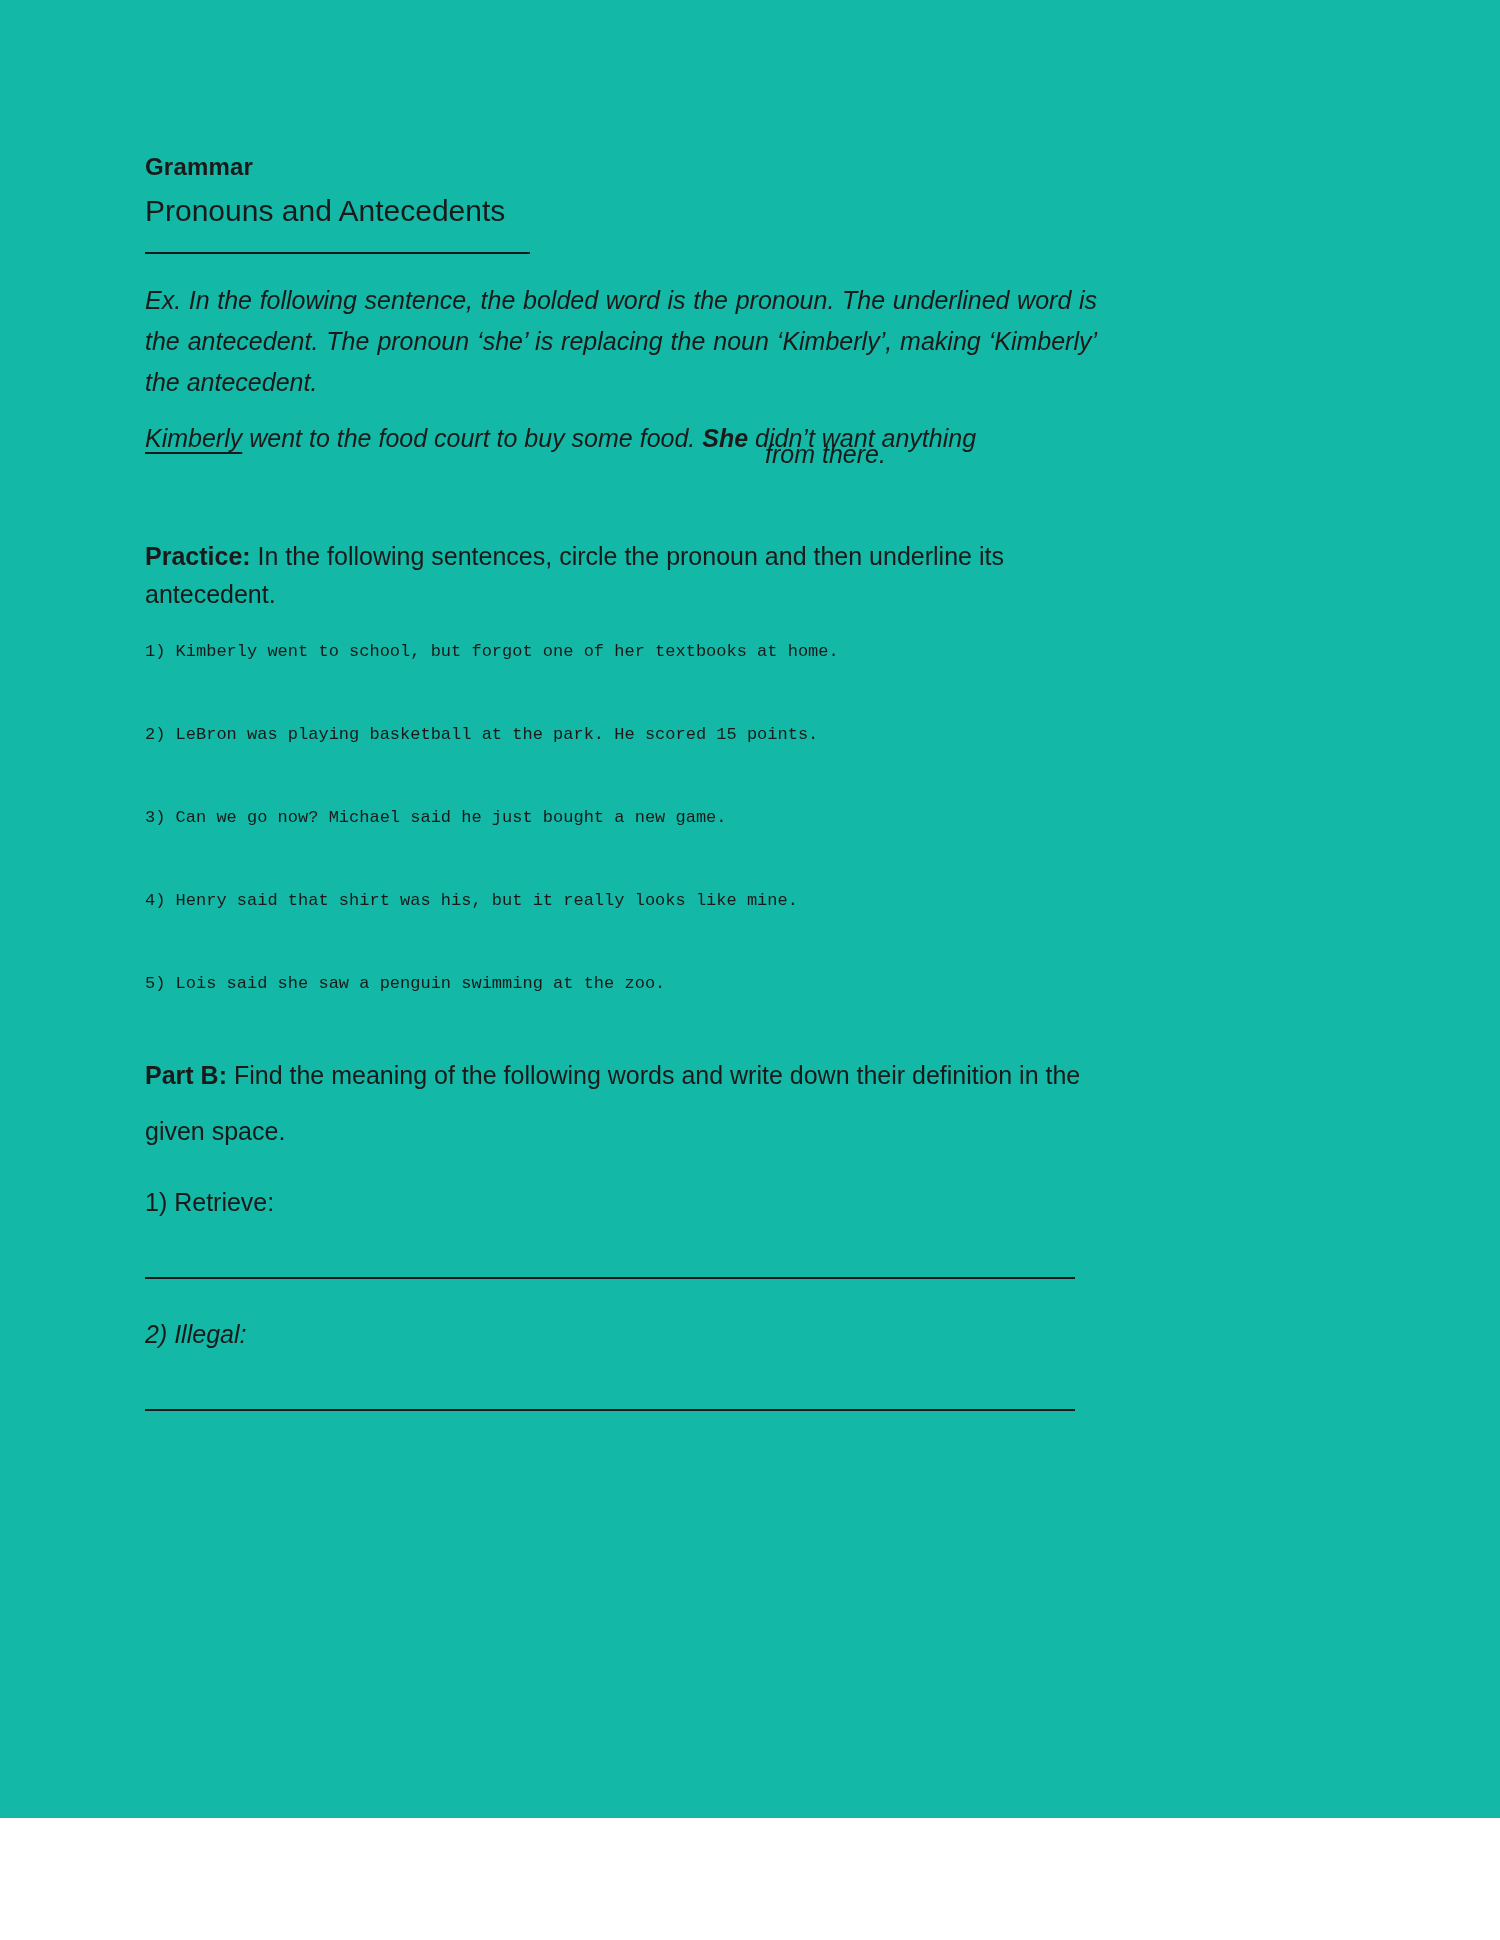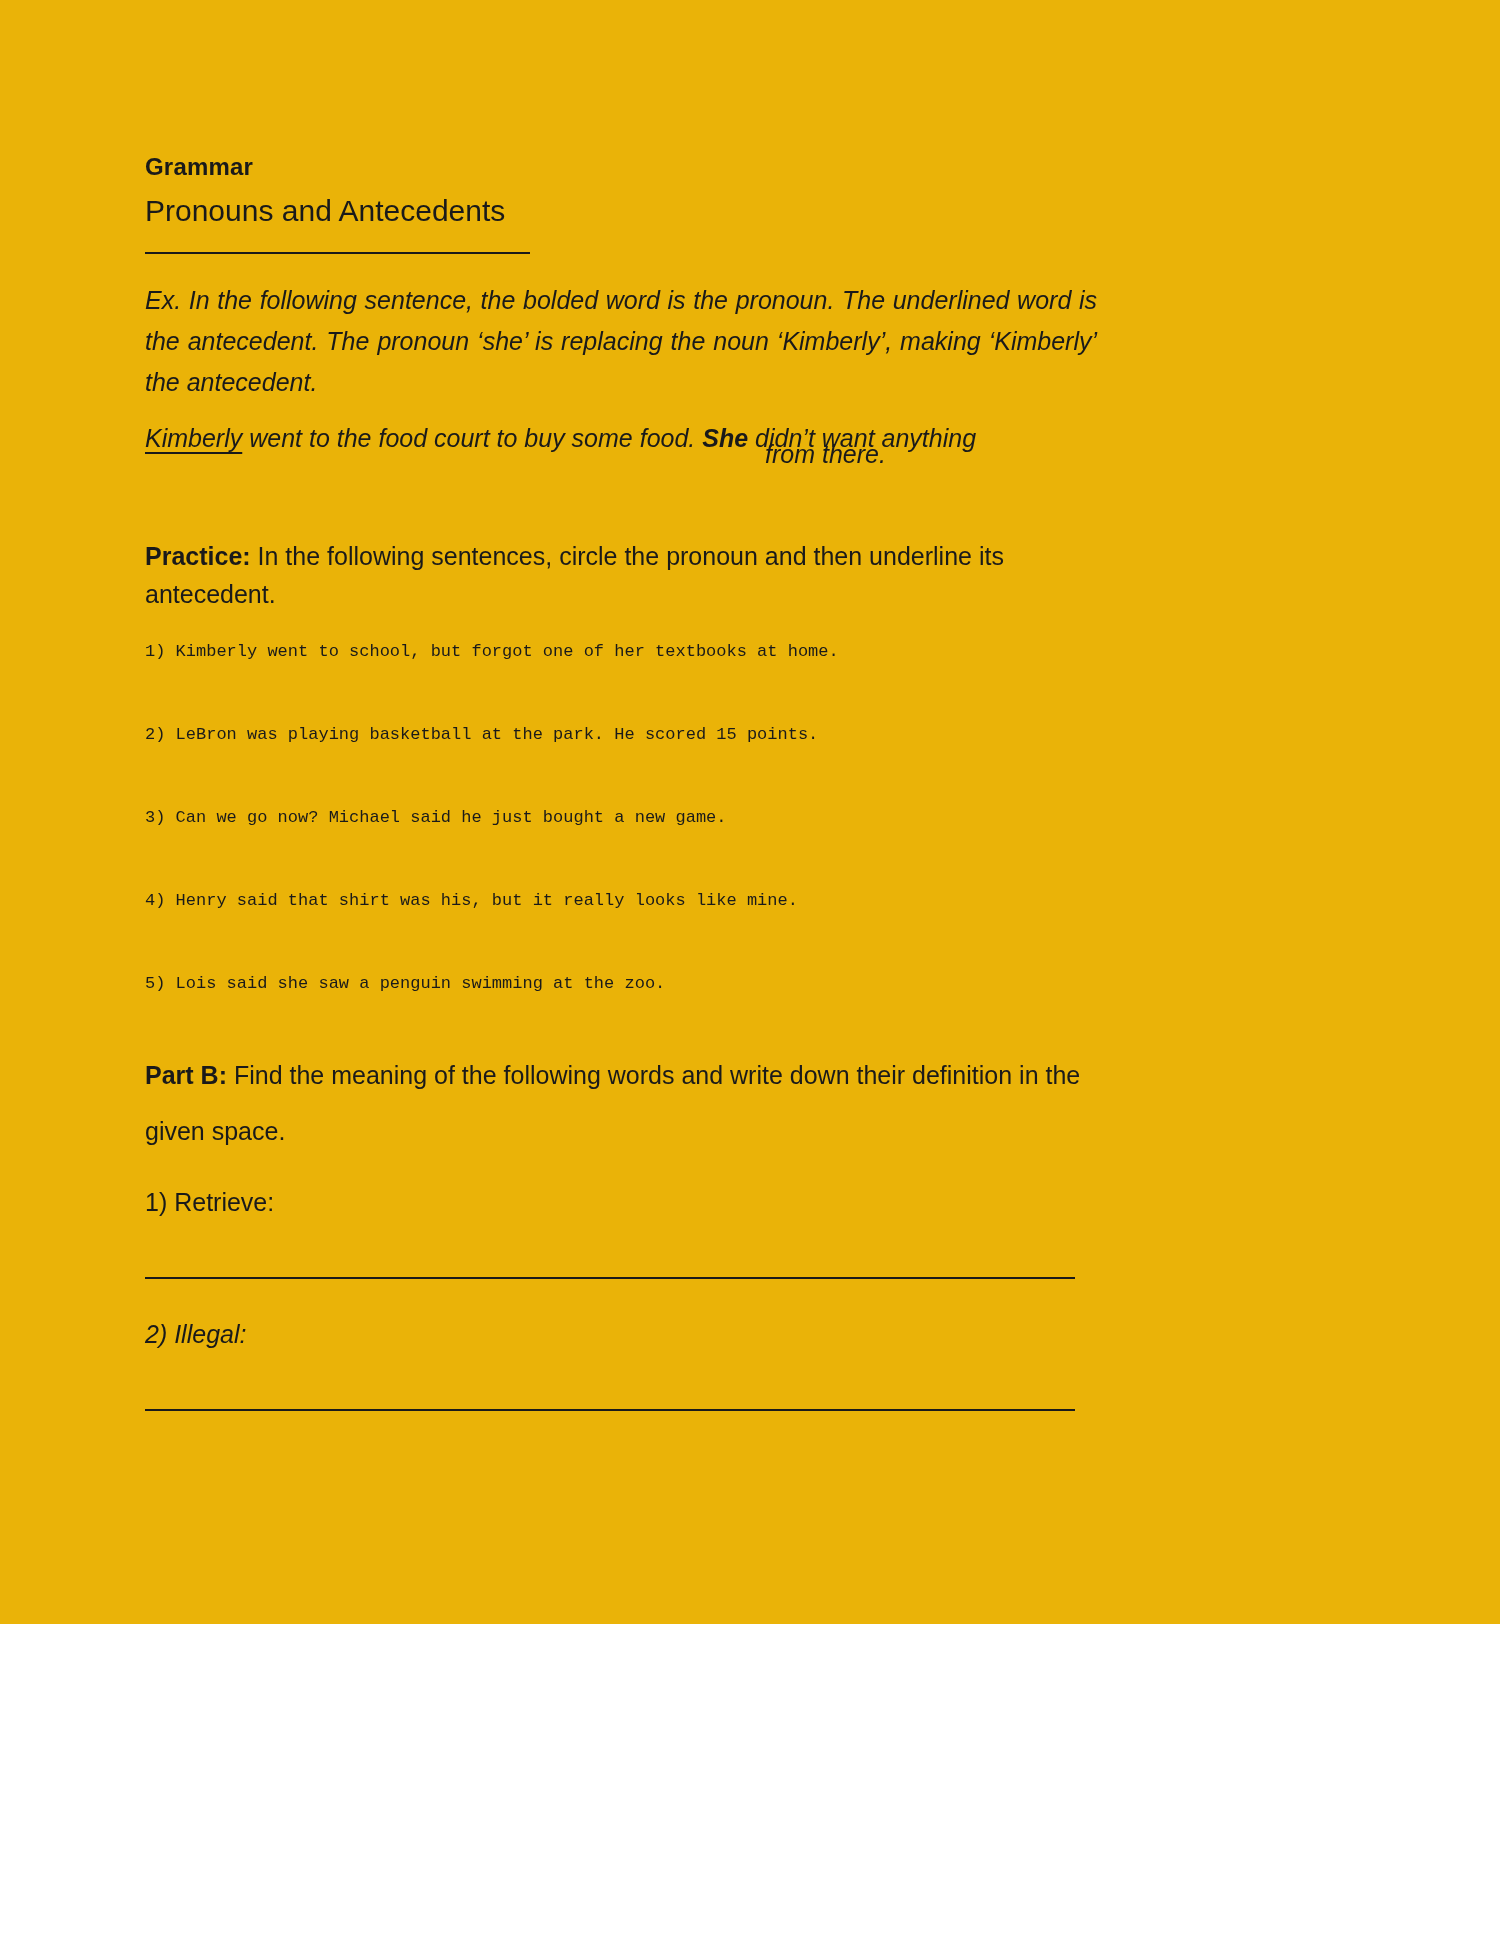--- a/index.html
+++ b/index.html
@@ -5,22 +5,22 @@
   * { margin: 0; padding: 0; box-sizing: border-box; }
   html, body { background: #ffffff; }
   body {
     font-family: "Liberation Sans", sans-serif;
     color: #1a1a1a;
     -webkit-font-smoothing: antialiased;
   }
   .page {
     position: relative;
     width: 1500px;
-    height: 1624px;
-    background: #eab308;
+    height: 1818px;
+    background: #14b8a6;
     overflow: hidden;
   }
   .content {
     padding: 152px 0 0 145px;
     width: 1100px; 
   }
   .kicker {
     font-size: 24px;
     font-weight: 700;
     line-height: 30px;

